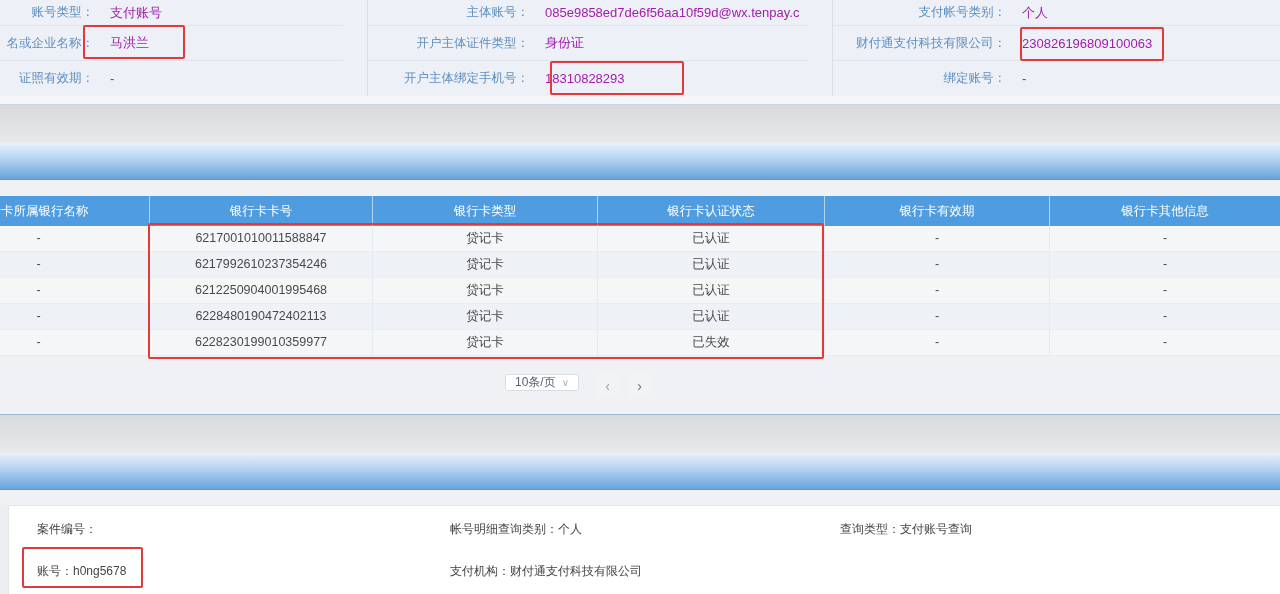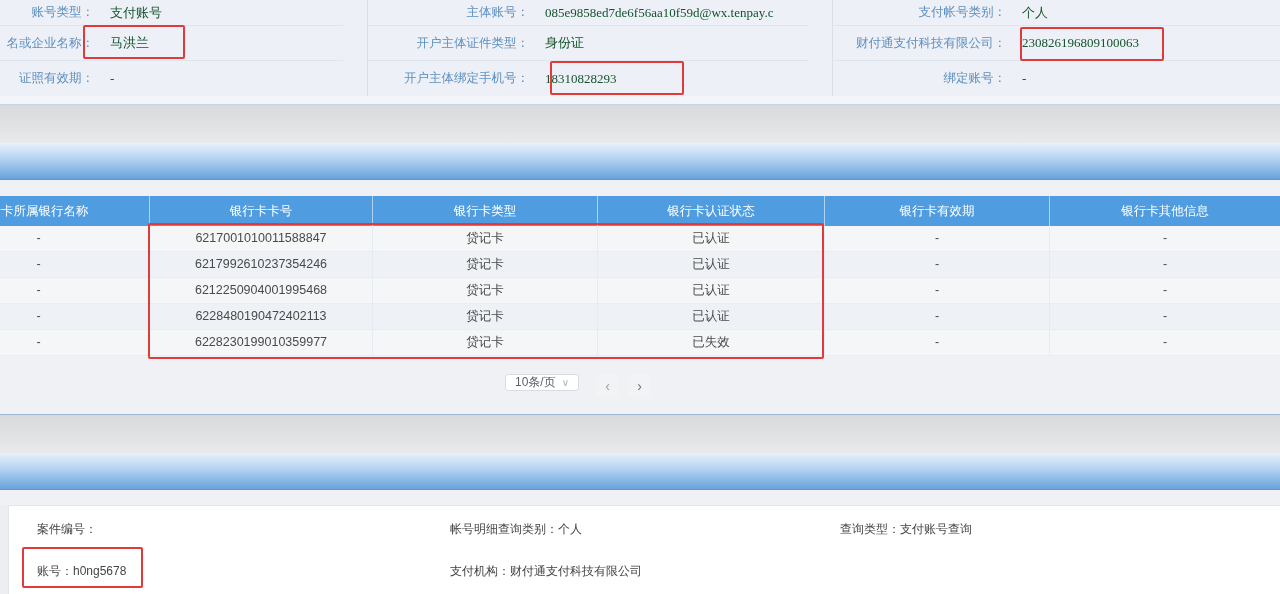--- a/index.html
+++ b/index.html
@@ -11,25 +11,24 @@
     color:#333;
   }
 
   
   .top-form {
     position:absolute; top:0; left:0; width:1280px; height:96px;
     background:#edf0f6;
     display:grid;
     grid-template-columns:100px 243px 192px 273px 204px 268px;
     grid-template-rows:26px 35px 35px;
-    font-family:Liberation Serif, serif;
   }
   .tf-cell { display:flex; align-items:center; font-size:12.5px; overflow:hidden; white-space:nowrap; }
   .tf-label { justify-content:flex-end; padding-right:6px; color:#5e8fc1; }
-  .tf-value { padding-left:10px; color:#14532d; font-size:13px; }
+  .tf-value { padding-left:10px; color:#a21caf; font-size:13px; }
   .tf-row1 { border-bottom:1px solid #dfe5ed; }
   .tf-row2 { border-bottom:1px solid #dfe5ed; }
   .tf-vline { border-left:1px solid #d8dfe9;margin-left:24px; }
   .top-form-bottom { position:absolute; top:96px; left:0; width:1280px; height:8px; background:#f3f5f8; }
 
   
   .band-gray { position:absolute; left:0; width:1280px; height:39px;
     background:linear-gradient(180deg,#d8dadc 0%,#e2e3e5 65%,#e9eaeb 100%);
     border-top:1px solid #c9d5e2; }
   .band-blue { position:absolute; left:0; width:1280px; height:37px;

